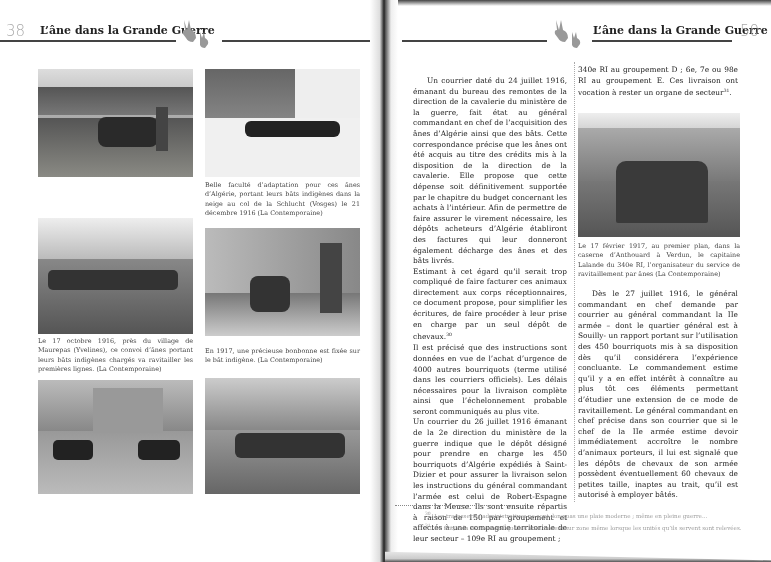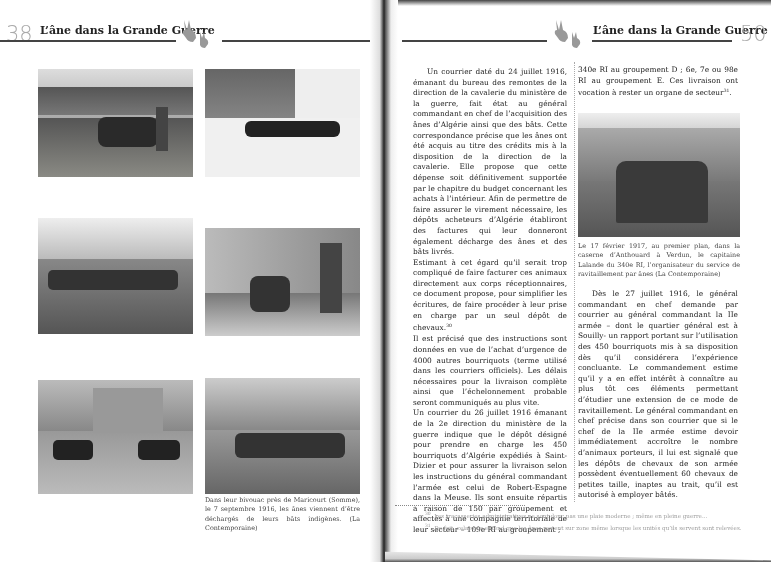--- a/index.html
+++ b/index.html
@@ -2,21 +2,21 @@
 <html><head>
 <meta charset="utf-8">
 <style>
   html,body{margin:0;padding:0;}
   body{width:771px;height:562px;overflow:hidden;background:#fff;position:relative;font-family:"DejaVu Serif",serif;color:#222;}
   .topshadow{position:absolute;left:0;top:0;width:771px;height:6px;background:linear-gradient(#444,#fff);}
   .page{position:absolute;top:0;height:562px;background:#fff;}
   .page.left{left:0;width:382px;}
   .page.right{left:382px;width:389px;}
   .gutter{position:absolute;left:370px;top:0;width:28px;height:562px;background:linear-gradient(90deg,#fff 0%,#ddd 35%,#222 50%,#555 55%,#eee 75%,#fff 100%);}
-  .pagenum{position:absolute;top:22px;font-family:"DejaVu Sans",sans-serif;font-size:21px;color:#aaa;font-weight:300;}
+  .pagenum{position:absolute;top:22px;font-family:"DejaVu Sans",sans-serif;font-size:15px;color:#aaa;font-weight:300;}
   .runhead{position:absolute;top:24px;font-family:"DejaVu Serif",serif;font-weight:bold;font-size:11px;color:#222;}
   .rule{position:absolute;height:2px;background:#444;}
   .donkey{position:absolute;top:18px;width:36px;height:32px;}
   .photo{position:absolute;background:#888;overflow:hidden;}
   .photo .sky{position:absolute;left:0;top:0;width:100%;height:45%;}
   .photo .ground{position:absolute;left:0;bottom:0;width:100%;height:55%;}
   .caption{position:absolute;font-family:"DejaVu Serif",serif;font-size:6.4px;line-height:9.4px;color:#444;text-align:justify;}
   .body{position:absolute;font-family:"DejaVu Serif",serif;font-size:7.4px;line-height:10.6px;color:#222;text-align:justify;}
   .body p{margin:0;}
   .body p.indent{text-indent:14px;}
@@ -52,68 +52,70 @@
     <div class="ground" style="background:linear-gradient(#555,#8a8a84);"></div>
     <div style="position:absolute;left:60px;top:48px;width:60px;height:30px;background:#2a2a2a;border-radius:8px;"></div>
     <div style="position:absolute;left:118px;top:38px;width:12px;height:44px;background:#444;"></div>
   </div>
 
   <div class="photo" style="left:205px;top:69px;width:155px;height:108px;background:#eee;">
     <div style="position:absolute;left:0;top:0;width:90px;height:55px;background:linear-gradient(#666,#888);"></div>
     <div class="ground" style="background:#f0f0f0;"></div>
     <div style="position:absolute;left:40px;top:52px;width:95px;height:16px;background:#222;border-radius:6px;"></div>
   </div>
+  <div class="caption" style="left:205px;top:181px;width:155px;">Belle faculté d’adaptation pour ces ânes d’Algérie, portant leurs bâts indigènes dans la neige au col de la Schlucht (Vosges) le 21 décembre 1916 (La Contemporaine)</div>
 
   <div class="photo" style="left:38px;top:218px;width:155px;height:116px;background:#777;">
     <div class="sky" style="background:linear-gradient(#eee,#bbb);height:35%;"></div>
     <div class="ground" style="background:linear-gradient(#888,#555);height:65%;"></div>
     <div style="position:absolute;left:10px;top:52px;width:130px;height:20px;background:#333;border-radius:5px;"></div>
   </div>
 
   <div class="photo" style="left:205px;top:228px;width:155px;height:108px;background:#999;">
     <div style="position:absolute;left:0;top:0;width:100%;height:60%;background:linear-gradient(90deg,#bbb,#888);"></div>
     <div class="ground" style="background:linear-gradient(#777,#ccc);height:40%;"></div>
     <div style="position:absolute;left:45px;top:48px;width:40px;height:36px;background:#333;border-radius:8px;"></div>
     <div style="position:absolute;left:115px;top:15px;width:22px;height:70px;background:#444;"></div>
   </div>
+  <div class="caption" style="left:38px;top:337px;width:155px;">Le 17 octobre 1916, près du village de Maurepas (Yvelines), ce convoi d’ânes portant leurs bâts indigènes chargés va ravitailler les premières lignes. (La Contemporaine)</div>
+  <div class="caption" style="left:205px;top:347px;width:155px;">En 1917, une précieuse bonbonne est fixée sur le bât indigène. (La Contemporaine)</div>
 
   <div class="photo" style="left:38px;top:380px;width:155px;height:114px;background:#666;">
     <div class="sky" style="background:linear-gradient(#bbb,#888);"></div>
     <div class="ground" style="background:linear-gradient(#999,#bbb);"></div>
     <div style="position:absolute;left:55px;top:8px;width:70px;height:45px;background:#999;"></div>
     <div style="position:absolute;left:15px;top:60px;width:40px;height:20px;background:#222;border-radius:5px;"></div>
     <div style="position:absolute;left:100px;top:60px;width:42px;height:20px;background:#222;border-radius:5px;"></div>
   </div>
 
   <div class="photo" style="left:205px;top:378px;width:155px;height:116px;background:#777;">
     <div class="sky" style="background:linear-gradient(#ccc,#888);"></div>
     <div class="ground" style="background:linear-gradient(#999,#666);"></div>
     <div style="position:absolute;left:30px;top:55px;width:110px;height:25px;background:#333;border-radius:6px;"></div>
   </div>
-  <div class="caption" style="left:205px;top:496px;width:155px;">Dans leur bivouac près de Maricourt (Somme), le 7 septembre 1916, les ânes viennent d’être déchargés de leurs bâts indigènes. (La Contemporaine)</div>
 </div>
 
 <div class="gutter"></div>
 
 <div class="page right" style="background:transparent;">
   <div class="rule" style="left:20px;top:40px;width:145px;"></div>
   <div class="donkey" style="left:170px;">
     <svg width="36" height="32" viewBox="0 0 36 32">
         <g fill="#999">
           <path d="M4 2 L7 12 L9 2 L11 12 Q16 14 16 20 L13 24 Q8 24 6 20 L3 16 Q2 12 5 12 Z"></path>
           <path d="M20 14 L22 20 L24 14 L25 20 Q29 22 28 26 L25 30 Q21 30 20 27 Z"></path>
         </g>
       </svg>
   </div>
   <div class="runhead" style="left:211px;">L’âne dans la Grande Guerre</div>
   <div class="rule" style="left:210px;top:40px;width:140px;"></div>
   <div class="pagenum" style="left:358px;">50</div>
 </div>
 
-<div class="body" style="left:413px;top:67px;width:154px;">
+<div class="body" style="left:413px;top:76px;width:154px;">
   <p class="indent">Un courrier daté du 24 juillet 1916, émanant du bureau des remontes de la direction de la cavalerie du ministère de la guerre, fait état au général commandant en chef de l’acquisition des ânes d’Algérie ainsi que des bâts. Cette correspondance précise que les ânes ont été acquis au titre des crédits mis à la disposition de la direction de la cavalerie. Elle propose que cette dépense soit définitivement supportée par le chapitre du budget concernant les achats à l’intérieur. Afin de permettre de faire assurer le virement nécessaire, les dépôts acheteurs d’Algérie établiront des factures qui leur donneront également décharge des ânes et des bâts livrés.</p>
   <p><span>Estimant à cet égard qu’il serait trop compliqué de faire facturer ces animaux directement aux corps réceptionnaires, ce document propose, pour simplifier les écritures, de faire procéder à leur prise en charge par un seul dépôt de chevaux.</span><sup>30</sup></p>
   <p>Il est précisé que des instructions sont données en vue de l’achat d’urgence de 4000 autres bourriquots (terme utilisé dans les courriers officiels). Les délais nécessaires pour la livraison complète ainsi que l’échelonnement probable seront communiqués au plus vite.</p>
   <p>Un courrier du 26 juillet 1916 émanant de la 2e direction du ministère de la guerre indique que le dépôt désigné pour prendre en charge les 450 bourriquots d’Algérie expédiés à Saint-Dizier et pour assurer la livraison selon les instructions du général commandant l’armée est celui de Robert-Espagne dans la Meuse. Ils sont ensuite répartis à raison de 150 par groupement et affectés à une compagnie territoriale de leur secteur – 109e RI au groupement ;</p>
 </div>
 
 <div class="dotline" style="left:574px;top:62px;height:440px;"></div>
 
 <div class="body" style="left:578px;top:65px;width:160px;">
   <p><span>340e RI au groupement D ; 6e, 7e ou 98e RI au groupement E. Ces livraison ont vocation à rester un organe de secteur</span><sup>31</sup>.</p>

